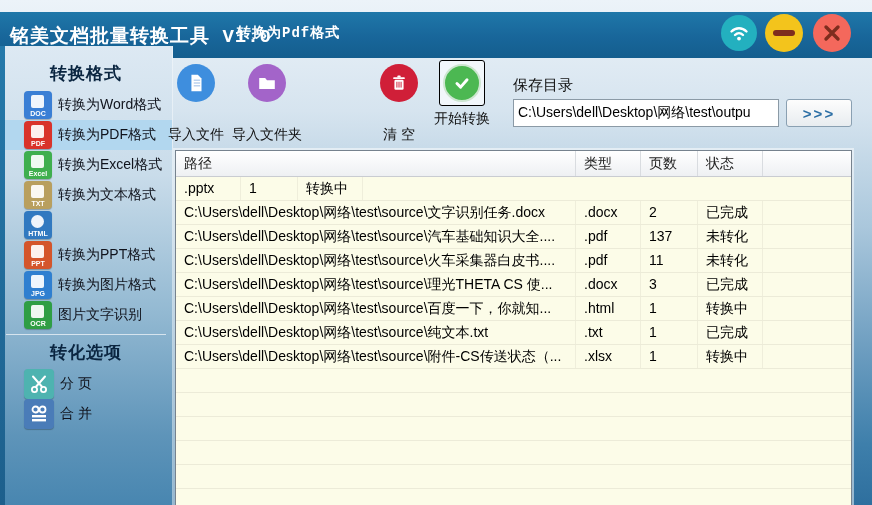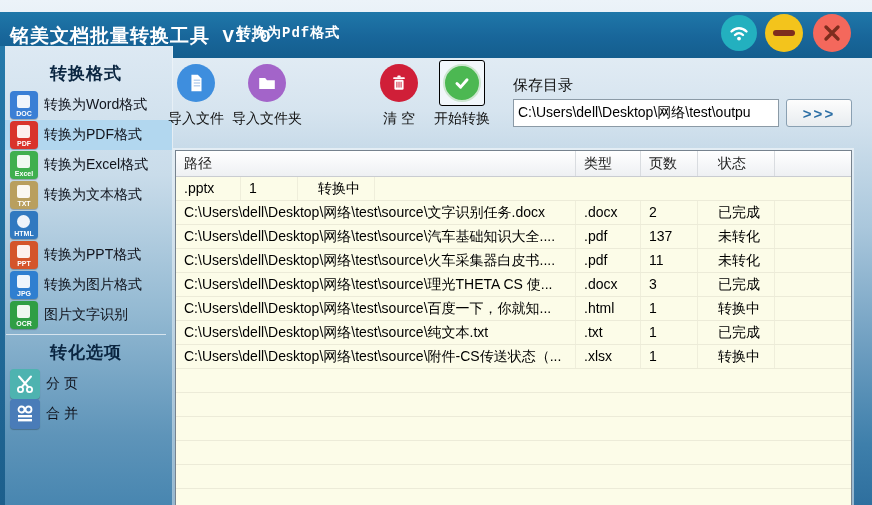--- a/index.html
+++ b/index.html
@@ -24,38 +24,38 @@
   
   .left-edge { position:absolute; left:0; top:46px; width:5px; height:459px;
     background:linear-gradient(180deg,#2579aa,#1d5f8c); z-index:5; }
 
   
   .sidebar { position:absolute; left:0; top:46px; width:173px; height:459px;
     background:linear-gradient(180deg,#dde9f3 0%,#c9dcea 28%,#93b9d2 58%,#5e94b9 85%,#4886b0 100%);
     border-right:1px solid rgba(255,255,255,.45); padding-top:12px; }
   .side-header { text-align:center; font-size:17px; font-weight:bold; color:#0a2540;
     height:32px; line-height:32px; letter-spacing:1px; }
-  .side-item { position:relative; height:30px; display:flex; align-items:center; padding-left:10px; cursor:pointer; }
+  .side-item { position:relative; height:30px; display:flex; align-items:center; padding-left:24px; cursor:pointer; }
   .side-item.selected { background:#b2d7ef; }
   .badge { width:28px; height:28px; border-radius:4px; position:relative; flex:0 0 28px;
     box-shadow:0 1px 1px rgba(0,0,0,.25); }
   .badge-glyph { position:absolute; left:7px; top:4px; width:13px; height:13px;
     background:#fff; border-radius:2px; opacity:.92; }
   .badge-text { position:absolute; left:0; right:0; bottom:1px; text-align:center;
     font-size:7px; font-weight:bold; color:#fff; line-height:8px; }
   .side-label { margin-left:6px; font-size:14px; color:#10131c; white-space:nowrap; }
   .side-divider { height:1px; background:rgba(255,255,255,.65); margin:4px 6px 2px 6px; }
   .opt-icon { width:30px; height:30px; border-radius:4px; flex:0 0 30px; display:flex;
     align-items:center; justify-content:center; box-shadow:0 1px 1px rgba(0,0,0,.25); }
 
   
   .toolbar-btn { position:absolute; top:64px; width:76px; text-align:center; cursor:pointer; }
   .tool-circle { width:38px; height:38px; border-radius:50%; margin:0 auto;
     display:flex; align-items:center; justify-content:center; }
-  .tool-label { margin-top:8px; font-size:14px; color:#111; white-space:nowrap; }
+  .tool-label { margin-top:24px; font-size:14px; color:#111; white-space:nowrap; }
   .focus-box { width:46px; height:46px; border:1px solid #000; background:#f2f7fb;
     border-radius:3px; margin:-4px auto 0 auto; display:flex; align-items:center; justify-content:center; }
   .focus-box + .tool-label { margin-top:4px; }
   .del-square { width:17px; height:17px; background:#e23b30; border-radius:3px;
     display:flex; align-items:center; justify-content:center; }
   .del-square div { width:9px; height:3px; background:#fff; border-radius:1px; }
 
   
   .save-label { position:absolute; left:513px; top:76px; font-size:15px; color:#111; }
   .save-input { position:absolute; left:513px; top:99px; width:266px; height:28px;
@@ -73,21 +73,21 @@
   .thead { display:flex; height:26px; flex:0 0 26px;
     background:linear-gradient(180deg,#ffffff,#eef0f3); border-bottom:1px solid #c9ccd1; }
   .th { font-size:14px; color:#222; line-height:25px; padding-left:8px;
     border-right:1px solid #d9dce0; }
   .tr { display:flex; height:24px; flex:0 0 24px; border-bottom:1px solid #ecebd8; cursor:default; }
   .td { font-size:14px; color:#000; line-height:23px; padding-left:8px; white-space:nowrap;
     overflow:hidden; border-right:1px solid #efeedb; }
   .c-path { width:400px; flex:0 0 400px; }
   .c-type { width:65px; flex:0 0 65px; }
   .c-pages { width:57px; flex:0 0 57px; }
-  .c-status { width:65px; flex:0 0 65px;margin-left:12px; }
+  .c-status { width:65px; flex:0 0 65px; }
   .c-extra { flex:1; border-right:none; }
   .tbody-empty { flex:1;
     background:repeating-linear-gradient(180deg,#fcfce8 0px,#fcfce8 23px,#ecebd8 23px,#ecebd8 24px); }
 </style>
 </head>
 <body>
 
 <div class="window">
 
   <div class="titlebar">

